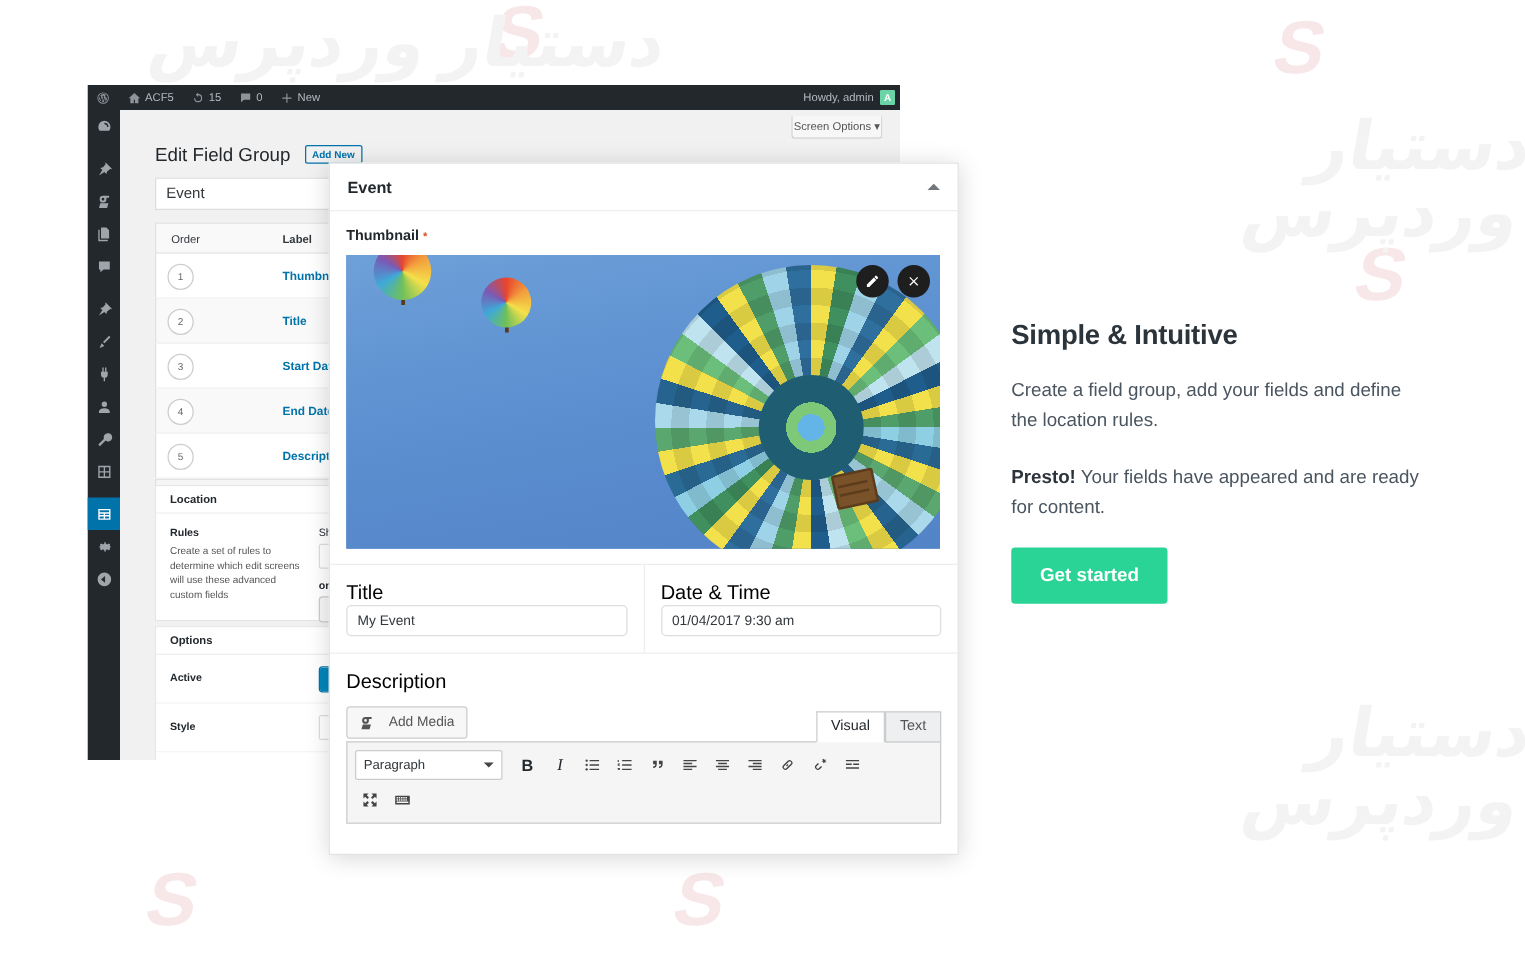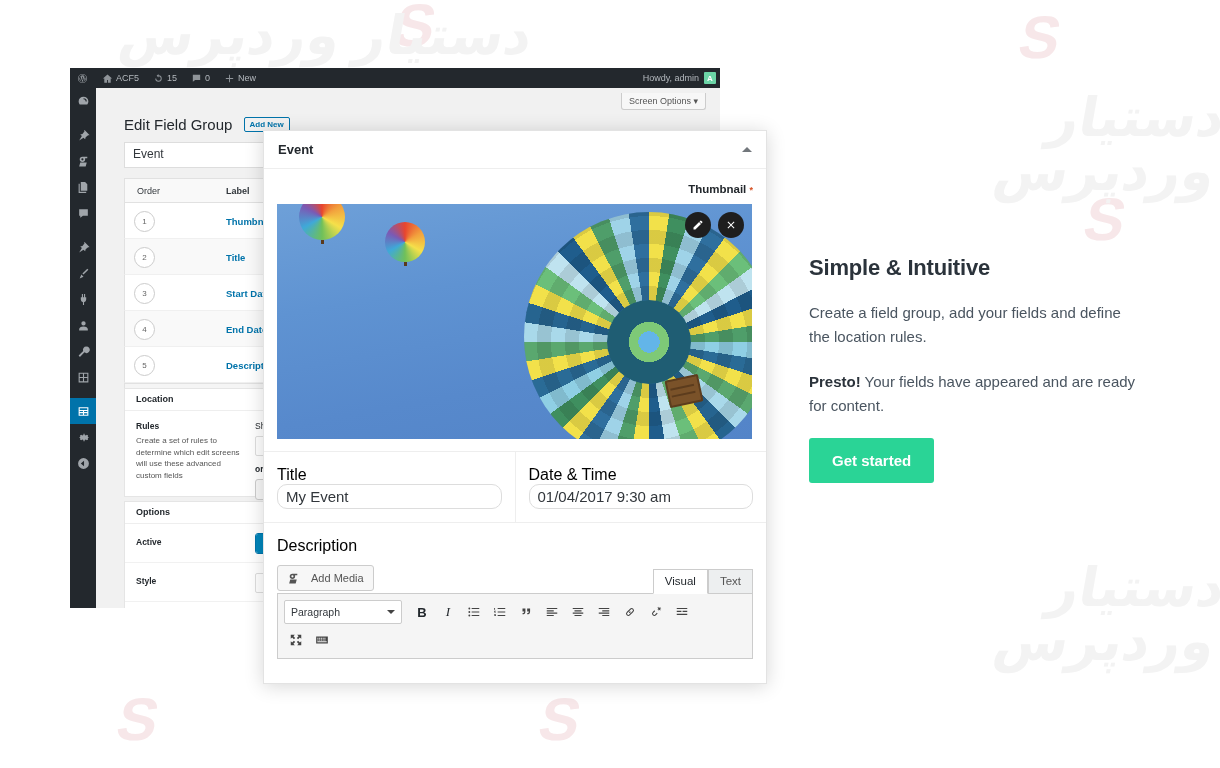--- a/index.html
+++ b/index.html
@@ -30,21 +30,21 @@
   .menu-i svg{width:13px;height:13px;fill:#a0a5aa;}
   .menu-i.current{background:#0073aa;}
   .menu-i.current svg{fill:#fff;}
   .menu-i.current:after{content:"";position:absolute;right:-5px;top:9px;border-top:4px solid transparent;
      border-bottom:4px solid transparent;border-right:5px solid #f1f1f1;}
   .menu-sep{height:8px;}
 
   
   .wpcontent{position:absolute;left:26px;top:20px;width:624px;height:520px;background:#f1f1f1;}
   .screen-opt{position:absolute;right:14px;top:5px;background:#f7f7f7;border:1px solid #ccc;border-top:none;
-     border-radius:0 0 3px 3px;font-size:9px;color:#555;padding:3px 7px;}
+     border-radius:0 0 3px 3px;font-size:9px;color:#555;padding:3px 1px;}
   .pagetitle{position:absolute;left:28px;top:28px;font-size:15px;color:#23282d;font-weight:400;}
   .addnew{display:inline-block;margin-left:7px;vertical-align:3px;font-size:8px;color:#0073aa;border:1px solid #0073aa;
      border-radius:2px;padding:2px 5px;background:#f1f1f1;font-weight:600;}
   .titlebox{position:absolute;left:28px;top:54px;width:422px;height:24px;background:#fff;border:1px solid #ddd;}
   .titlebox span{position:absolute;left:8px;top:4px;font-size:12px;color:#32373c;}
 
   .metabox{position:absolute;background:#fff;border:1px solid #e5e5e5;}
   .mb-head{height:21px;border-bottom:1px solid #eee;background:#fff;}
   .mb-head span{position:absolute;left:11px;top:5px;font-size:9px;font-weight:700;color:#23282d;}
 
@@ -83,21 +83,21 @@
   .toggle .on{flex:1;background:#0085ba;color:#fff;font-size:8px;display:flex;align-items:center;justify-content:center;}
   .toggle .off{width:22px;background:#fff;}
 
   
   #modal{position:absolute;left:263px;top:130px;width:502px;height:552px;background:#fff;
          border:1px solid #e3e3e3;box-shadow:0 2px 18px rgba(0,0,0,.16);}
   .m-head{height:37px;border-bottom:1px solid #eee;position:relative;}
   .m-head .t{position:absolute;left:14px;top:11px;font-size:13px;font-weight:700;color:#23282d;}
   .m-head .caret{position:absolute;right:14px;top:16px;width:0;height:0;border-left:5px solid transparent;
      border-right:5px solid transparent;border-bottom:5px solid #72777c;}
-  .fld{padding:14px 13px 12px;text-align:right;}
+  .fld{padding:14px 13px 12px;}
   .fld > .flabel{font-size:11.5px;font-weight:700;color:#23282d;margin-bottom:9px;}
 
   .imgwrap{position:relative;width:475px;height:235px;overflow:hidden;background:#5b8fd0;}
   .sky{position:absolute;inset:0;background:linear-gradient(170deg,#6ea0d8 0%,#5f93d2 35%,#5789cc 70%,#5384c8 100%);}
   .balloon{position:absolute;right:-22px;top:8px;width:250px;height:250px;border-radius:50%;overflow:hidden;
       box-shadow:inset -8px -10px 26px rgba(0,0,0,.18);}
   .bgrid{position:absolute;inset:0;}
   .bcore{position:absolute;left:50%;top:52%;width:84px;height:84px;margin-left:-42px;margin-top:-42px;border-radius:50%;
       background:radial-gradient(circle at 50% 50%,#63b5e8 0 18%,#7ec977 18% 34%,#1f5d73 34% 100%);}
   .basket{position:absolute;left:57%;top:66%;width:30px;height:24px;background:#7a5229;border:2px solid #5c3c1d;
@@ -107,21 +107,21 @@
   .mini{position:absolute;border-radius:50%;
       background:conic-gradient(#e8452e,#f2a03d,#f5e04a,#6fc05a,#3fa9d8,#7a5ab5,#e8452e);}
   .mini:after{content:"";position:absolute;left:50%;top:100%;width:3px;height:4px;margin-left:-1.5px;background:#5a3a1c;}
   .imgbtns{position:absolute;right:8px;top:8px;display:flex;gap:7px;}
   .cbtn{width:26px;height:26px;border-radius:50%;background:#1e1e1e;display:flex;align-items:center;justify-content:center;}
   .cbtn svg{width:12px;height:12px;fill:#fff;}
 
   .tworow{display:flex;border-top:1px solid #eee;}
   .half{flex:1;padding:14px 13px 13px;}
   .half.left{border-right:1px solid #eee;}
-  .txtin{height:23px;background:#fff;border:1px solid #ddd;border-radius:10px;font-size:15px;color:#32373c;
+  .txtin{height:23px;background:#fff;border:1px solid #ddd;border-radius:4px;font-size:11px;color:#32373c;
       display:flex;align-items:center;padding:0 8px;}
 
   .descwrap{border-top:1px solid #eee;padding:14px 13px 0;}
   .edtop{position:relative;height:28px;}
   .addmedia{display:inline-flex;align-items:center;gap:11px;height:24px;padding:0 9px;background:#f7f7f7;
       border:1px solid #ccc;border-radius:3px;font-size:11px;color:#555;}
   .addmedia svg{width:13px;height:13px;fill:#555;}
   .edtabs{position:absolute;right:0;bottom:-1px;display:flex;align-items:flex-end;}
   .edtab{height:23px;line-height:23px;padding:0 11px;font-size:11.5px;border:1px solid #ccc;background:#edeff0;color:#555;}
   .edtab.active{background:#fff;border-bottom-color:#fff;color:#23282d;}

